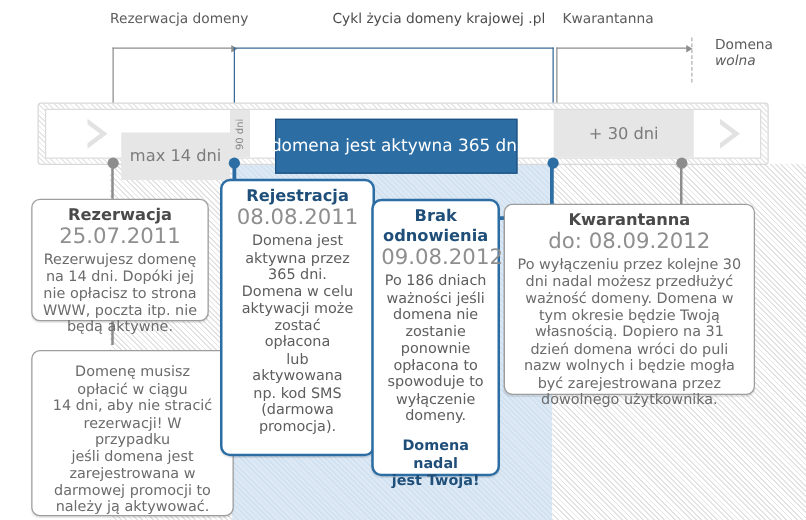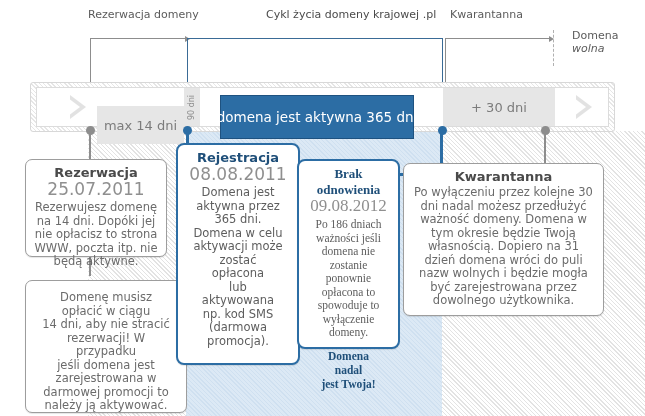--- a/index.html
+++ b/index.html
@@ -263,40 +263,41 @@
 aktywacji może
 zostać
 opłacona
 lub
 aktywowana
 np. kod SMS
 (darmowa
 promocja).</span>
   </div>
 
-  <div class="box blue" style="left:297px;top:159px;width:103px;height:190px;font-family:Liberation Serif, serif;">
+  <div class="box blue" style="left:297px;top:159px;width:103px;height:222px;">
     <span class="ttl" style="white-space:pre-line;">Brak
 odnowienia</span>
     <span class="date">09.08.2012</span>
     <span class="body">Po 186 dniach
 ważności jeśli
 domena nie
 zostanie
 ponownie
 opłacona to
 spowoduje to
 wyłączenie
 domeny.</span>
     <span class="foot">Domena
 nadal
 jest Twoja!</span>
   </div>
 
   <div class="box" style="left:403px;top:163px;width:201px;height:153px;">
     <span class="ttl">Kwarantanna</span>
+    <span class="date">do: 08.09.2012</span>
     <span class="body">Po wyłączeniu przez kolejne 30
 dni nadal możesz przedłużyć
 ważność domeny. Domena w
 tym okresie będzie Twoją
 własnością. Dopiero na 31
 dzień domena wróci do puli
 nazw wolnych i będzie mogła
 być zarejestrowana przez
 dowolnego użytkownika.</span>
   </div>

